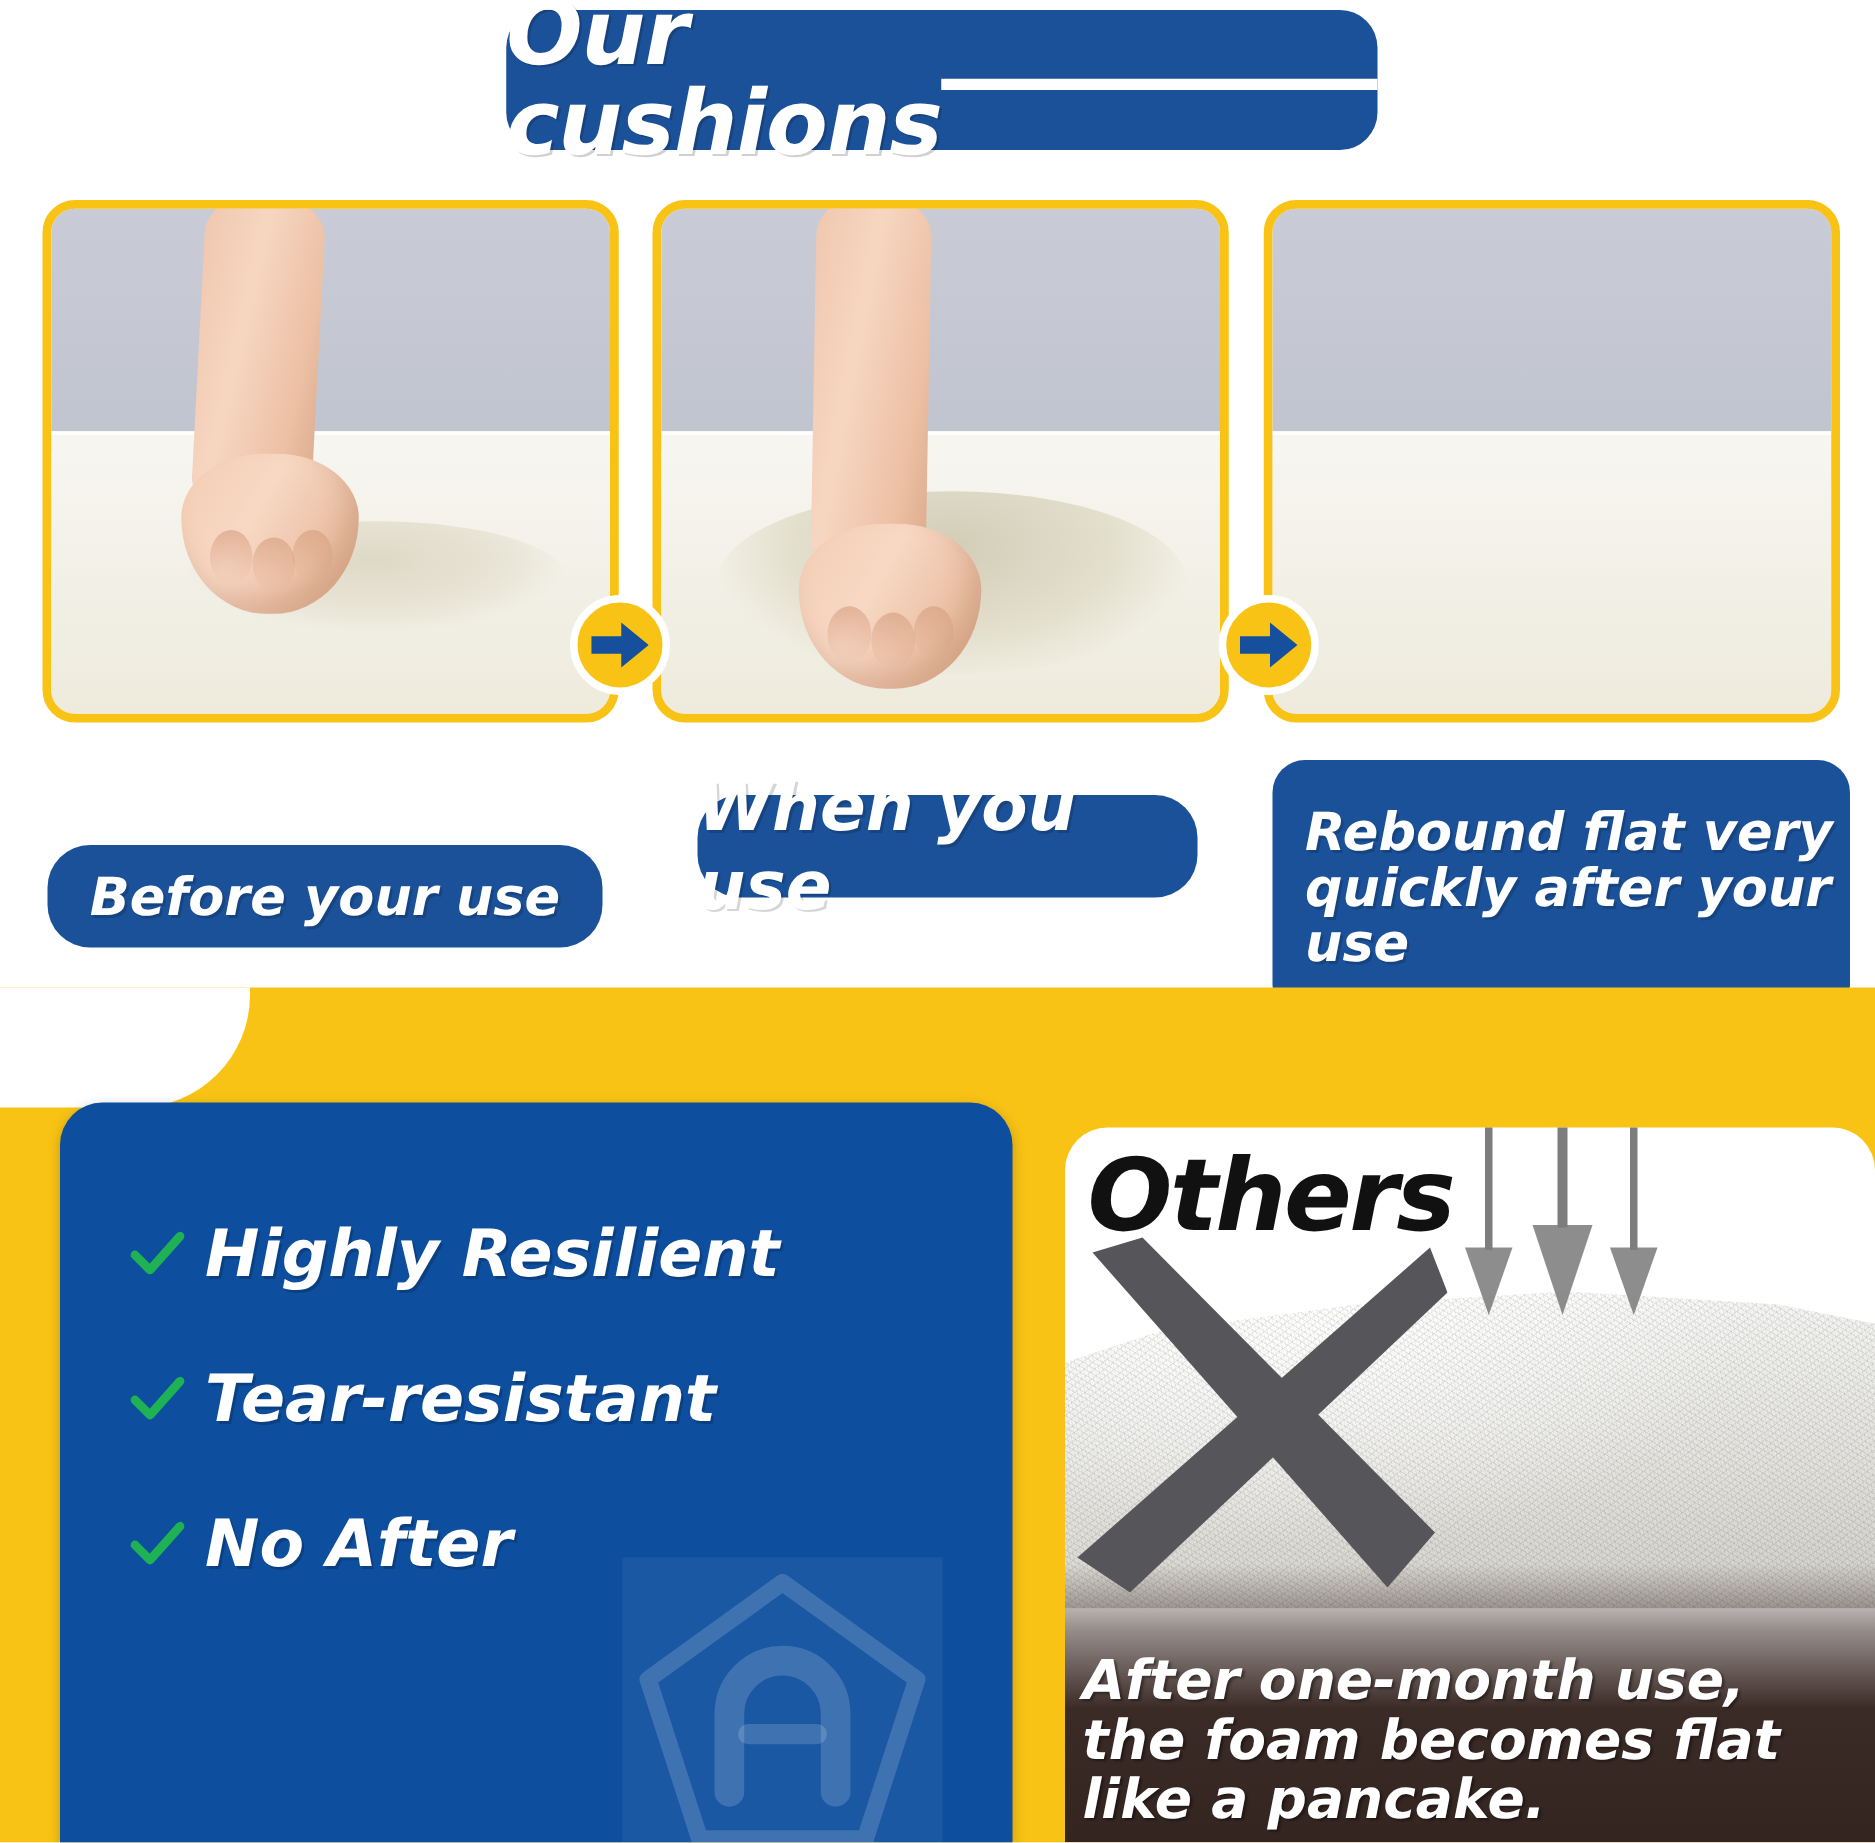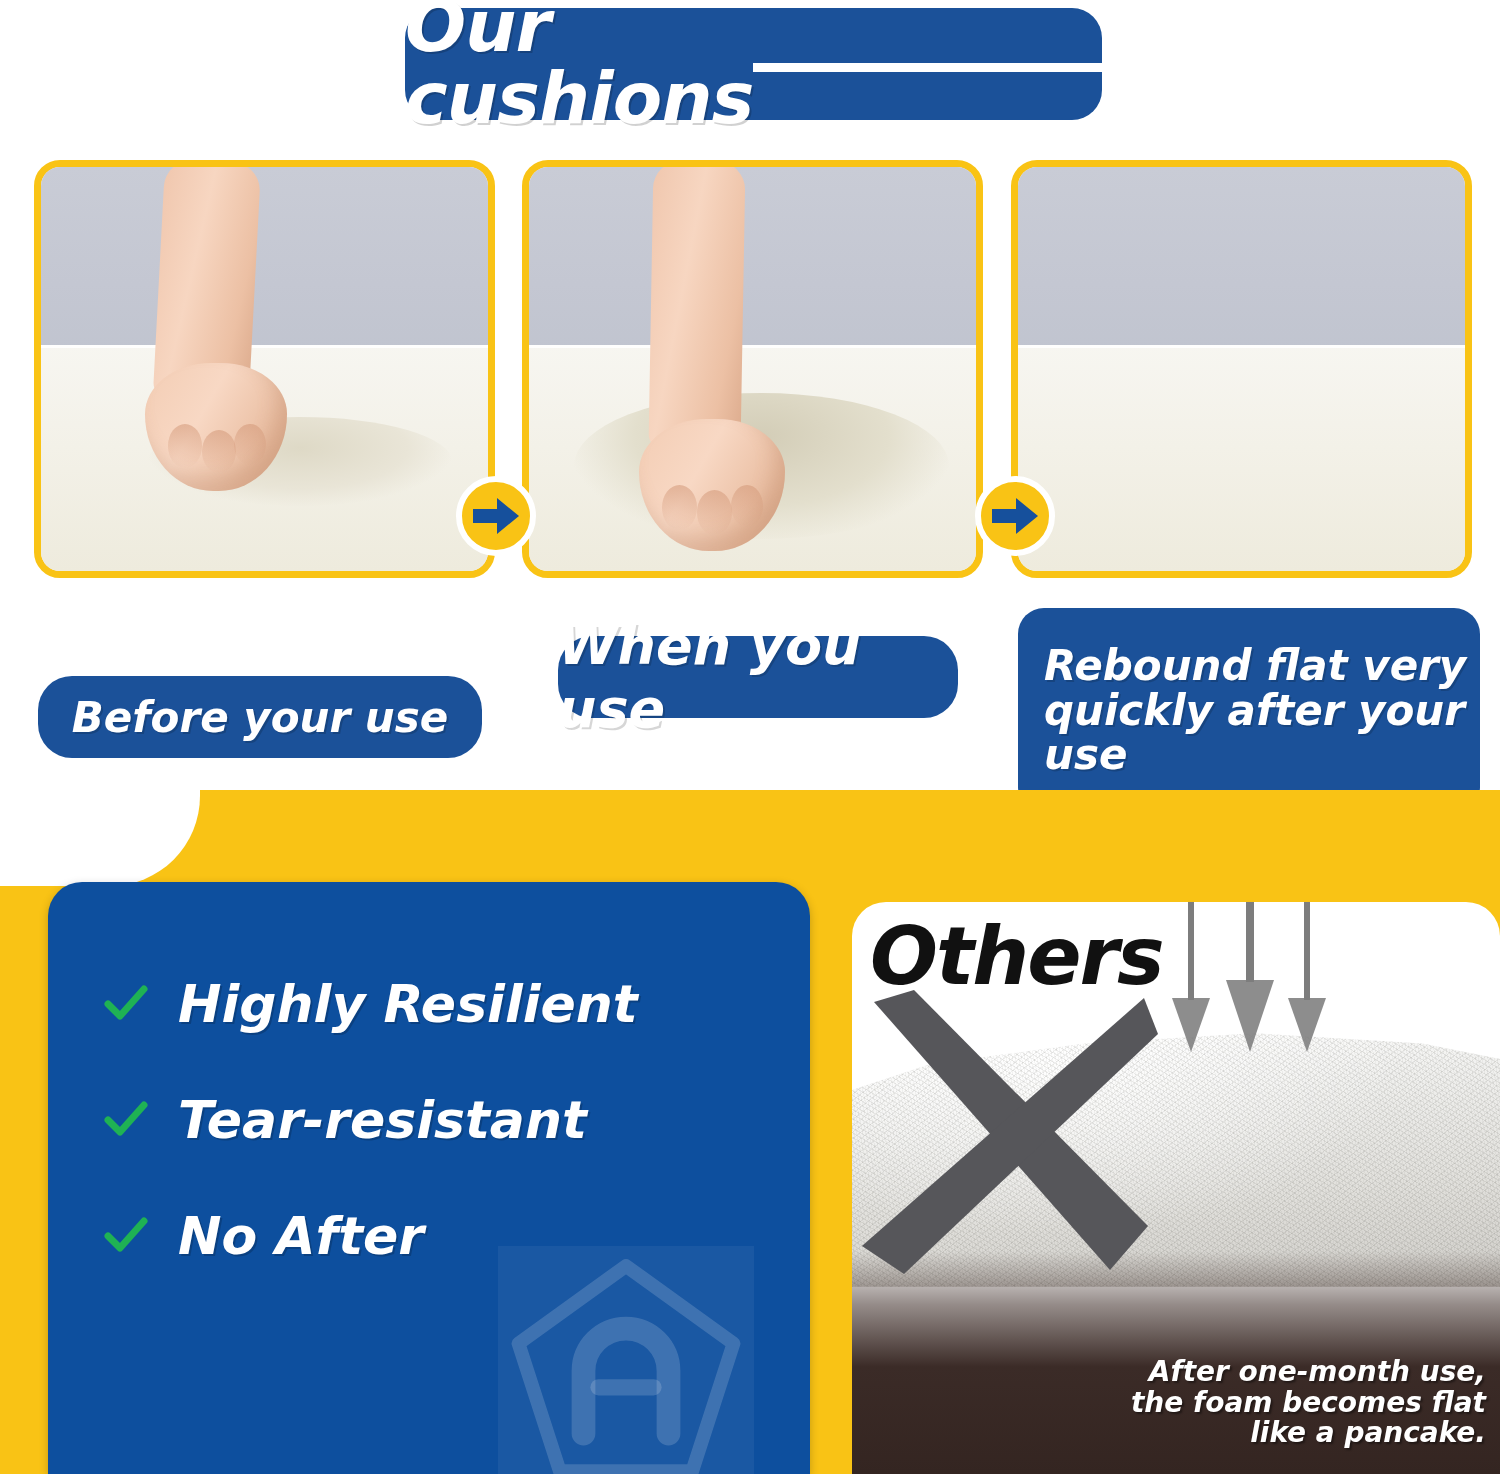--- a/index.html
+++ b/index.html
@@ -180,21 +180,21 @@
     overflow: hidden;
   }
   .feature-list {
     position: absolute;
     left: 56px; top: 92px;
     width: 660px;
   }
   .feature-item {
     display: flex;
     align-items: center;
-    gap: 30px;
+    gap: 16px;
     margin-bottom: 56px;
   }
   .check-icon { width: 44px; height: 44px; flex: 0 0 44px; display: block; }
   .feature-label {
     font-family: "DejaVu Sans", sans-serif;
     font-size: 52px;
     font-weight: 700;
     font-style: italic;
     color: #ffffff;
     text-shadow: 2px 2px 0 rgba(0,0,0,0.18);
@@ -261,31 +261,30 @@
   .x-mark {
     position: absolute;
     left: 6px; top: 86px;
     width: 300px; height: 290px;
     z-index: 4;
   }
   .x-mark svg { width: 100%; height: 100%; display: block; }
 
   .others-caption {
     position: absolute;
-    left: 14px; bottom: 26px;
+    left: 14px; bottom: 10px;
     width: 620px;
     font-family: "DejaVu Sans", sans-serif;
-    font-size: 28px;
+    font-size: 44px;
     font-weight: 700;
     font-style: italic;
     color: #ffffff;
     line-height: 1.08;
     text-shadow: 2px 2px 2px rgba(0,0,0,0.4);
     z-index: 6;
-    text-align: right;
   }
   .others-caption span { display: block; }
 </style>
 </head>
 <body>
 
 <div id="root">
 
   <div class="title-pill">
     <div class="title-text">Our cushions</div>

